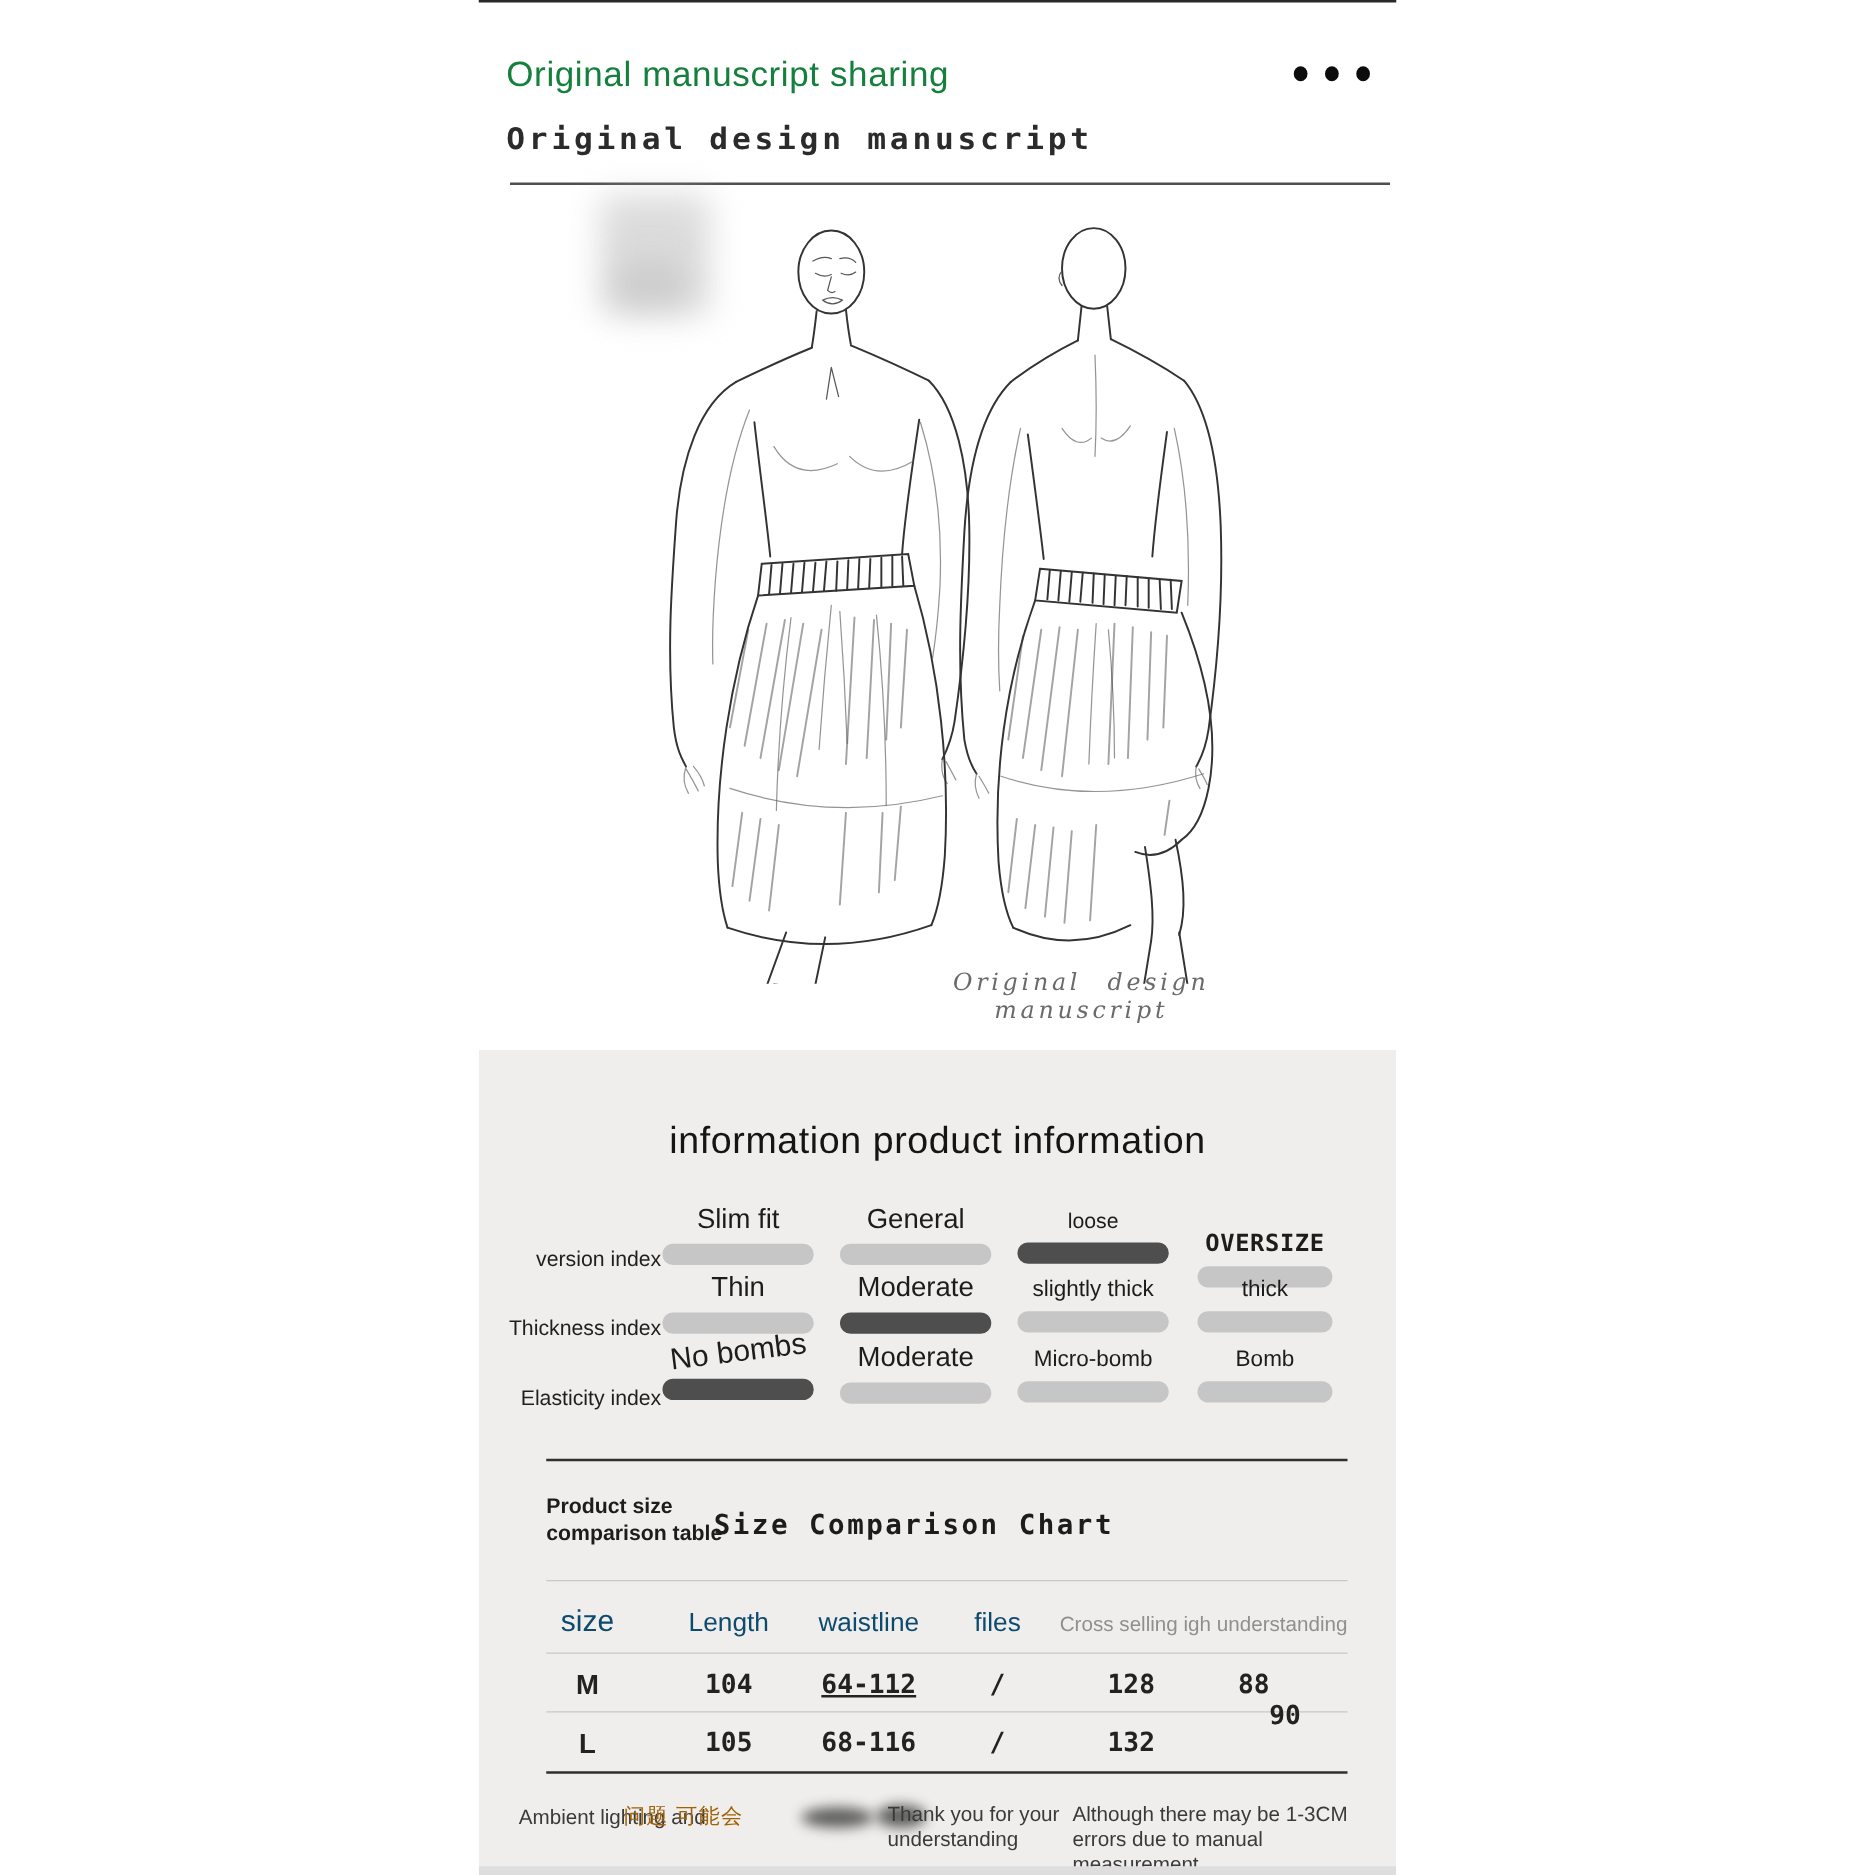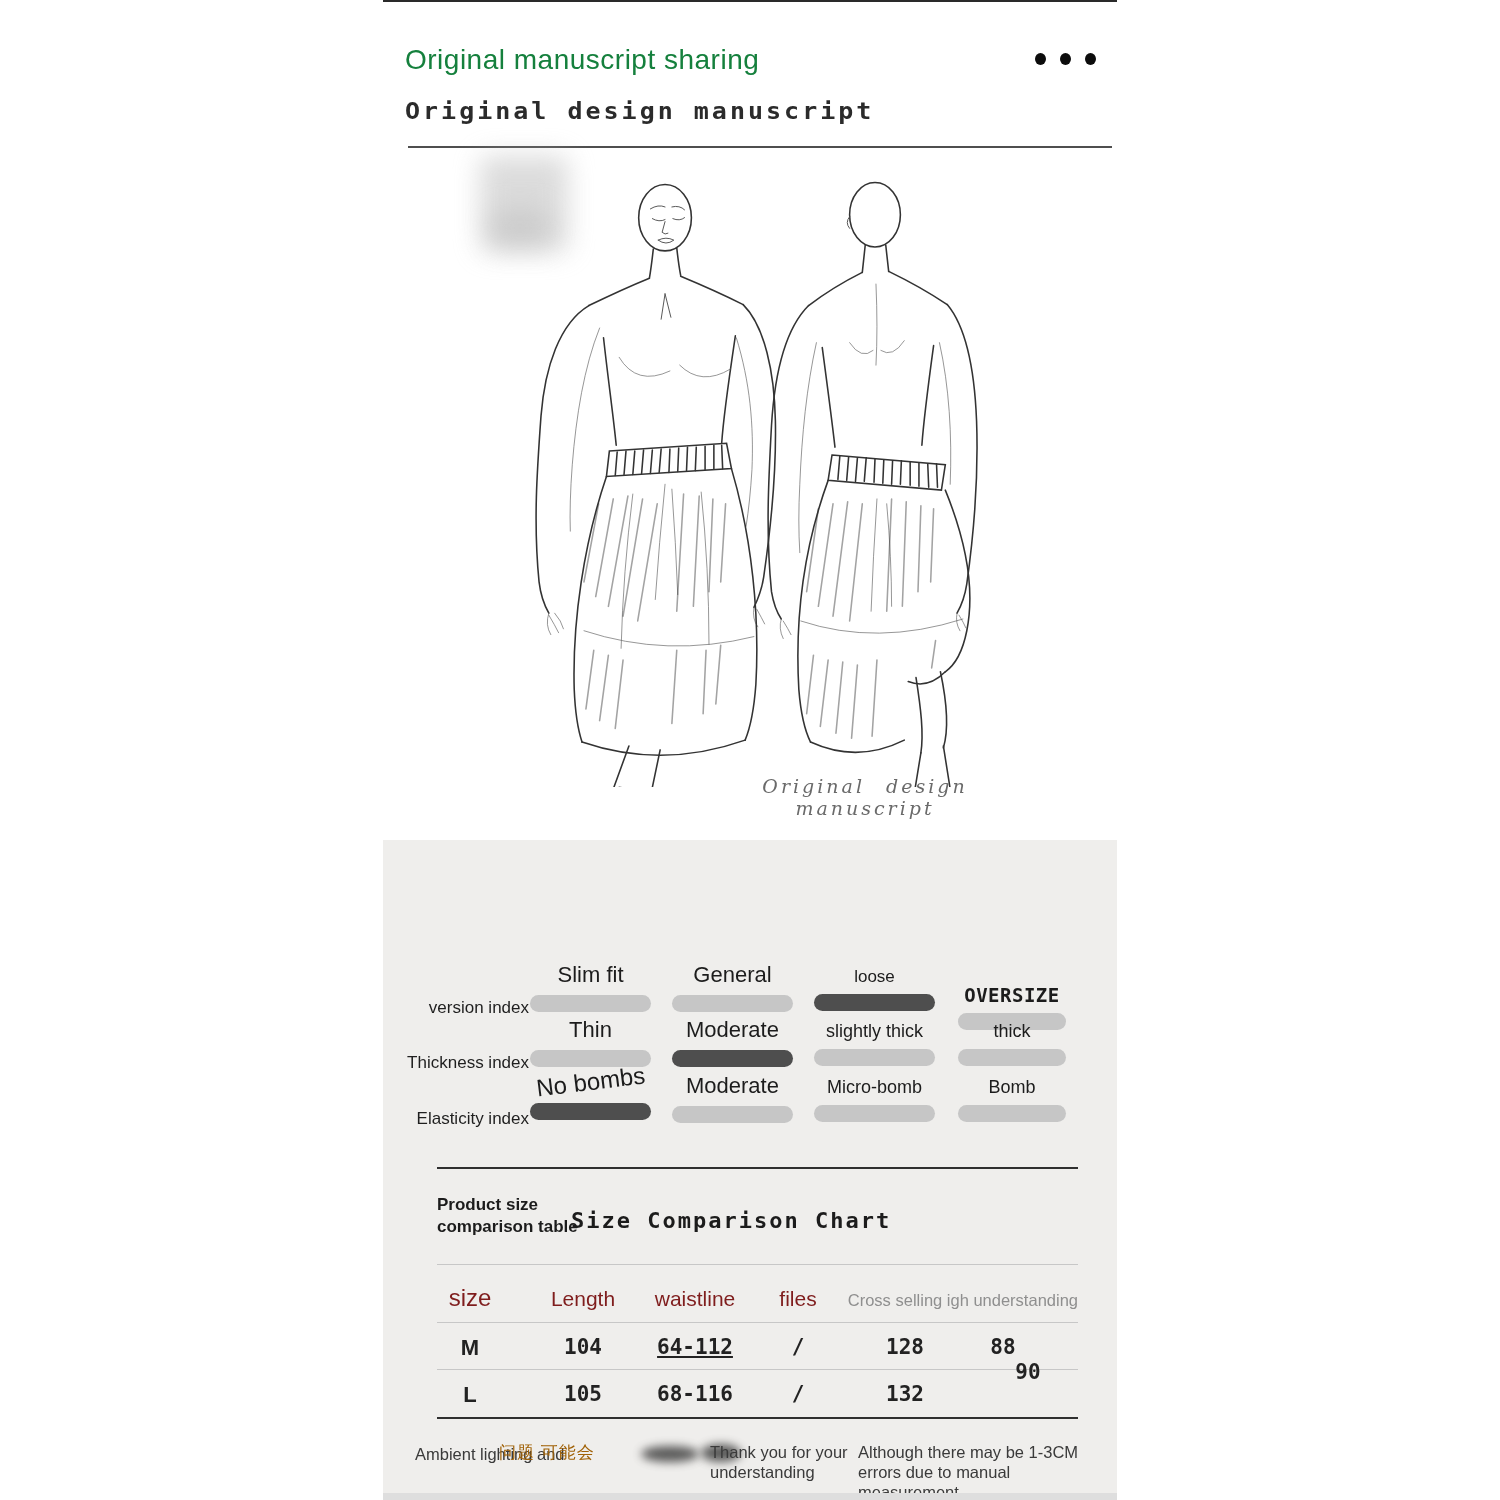--- a/index.html
+++ b/index.html
@@ -36,21 +36,21 @@
   .lbl-tech { font-size:19px; font-family:"DejaVu Sans Mono", monospace; font-weight:bold; letter-spacing:0.5px;margin-top:20px; }
   .lbl-tilt { display:inline-block; transform:rotate(-7deg); font-size:24px; }
 
   .div-dark { position:absolute; left:54px; width:641px; height:2px; background:#2f2f2f; }
   .div-light { position:absolute; left:54px; width:641px; height:1px; background:#c7c7c7; }
 
   .size-label { position:absolute; left:54px; top:354px; font-size:17px; font-weight:bold; line-height:22px; color:#1c1c1c; }
   .size-title { position:absolute; left:188px; top:368px; font-size:22px; font-family:"DejaVu Sans Mono", monospace; font-weight:bold; letter-spacing:2px; color:#1c1c1c; }
 
   .cell { position:absolute; transform:translateX(-50%); white-space:nowrap; }
-  .th { font-size:21px; color:#7f1d1d; }
+  .th { font-size:21px; color:#0c4a6e; }
   .th-size { font-size:24px; }
   .th-cross { position:absolute; right:39px; transform:none; font-size:16.5px; color:#8f8f8f; }
   .num { font-family:"DejaVu Sans Mono", monospace; font-weight:bold; font-size:21px; color:#222; }
 
   .note { position:absolute; font-size:16.5px; line-height:20px; color:#3a3a3a; }
   .note-left { left:32px; top:604px; width:260px; white-space:nowrap; }
   .note-left .zh { position:absolute; left:84px; top:-1px; font-size:17px; color:#a16207; letter-spacing:1px; }
   .note-mid { left:327px; top:602px; width:152px; }
   .note-right { left:475px; top:602px; width:238px; }
   .smudge { position:absolute; background:#2b2b2b; filter:blur(5px); opacity:0.75; border-radius:50%; }
@@ -153,20 +153,21 @@
         <path d="M505,605 L498,648 L535,642 L528,598"></path>
         <g class="hatch">
           <path d="M400,355 L388,440 M415,350 L400,455 M430,348 L415,465 M445,350 L432,470 M475,345 L470,460 M490,348 L486,455 M505,352 L502,440 M518,355 L515,430 M395,505 L388,565 M410,510 L402,578 M425,512 L418,585 M440,515 L434,590 M520,490 L516,518 M460,510 L455,588"></path>
         </g>
       </g>
     </svg>
     <div class="caption">Original design manuscript</div>
   </div>
 
   <div class="panel">
+    <div class="panel-heading">information product information</div>
 
     <div class="idx-label" style="top:158px;">version index</div>
     <div class="opt" style="left:147px; top:122px;">
       <div class="opt-label lbl-lg">Slim fit</div>
       <div class="bar"></div>
     </div>
     <div class="opt" style="left:289px; top:122px;">
       <div class="opt-label lbl-lg">General</div>
       <div class="bar"></div>
     </div>

